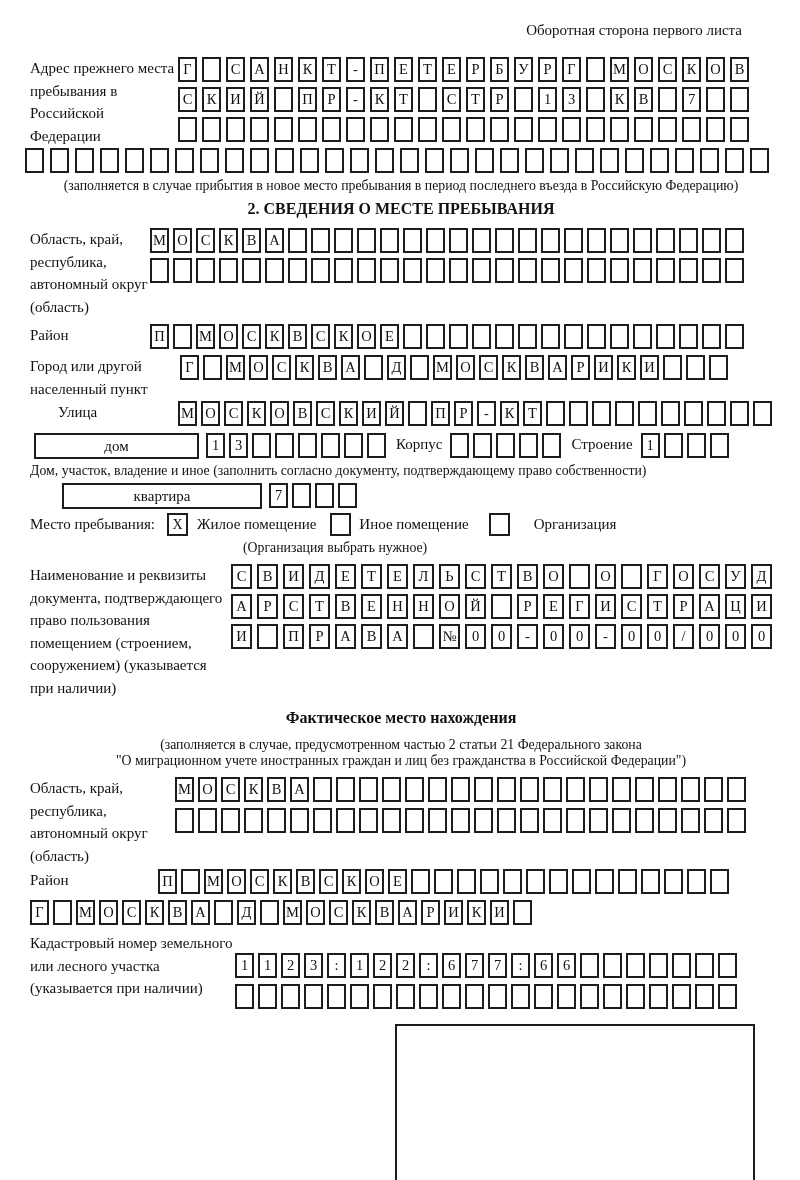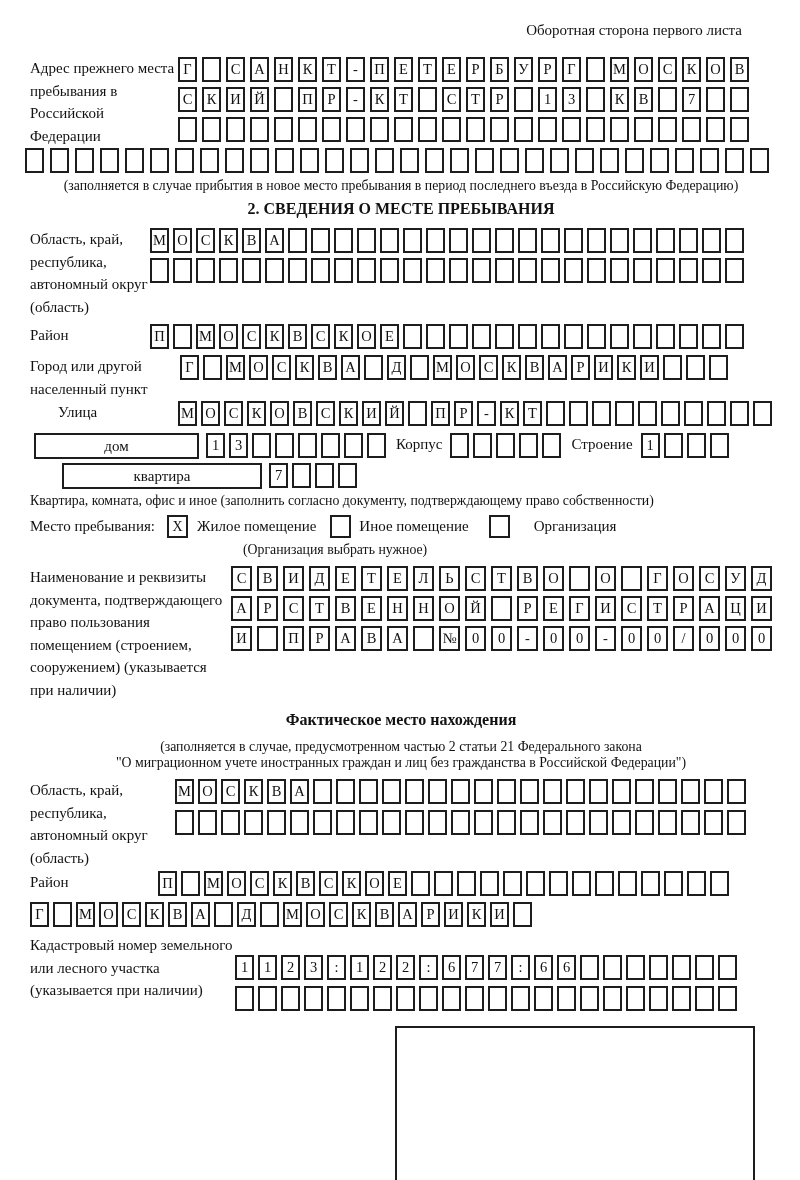--- a/index.html
+++ b/index.html
@@ -351,31 +351,31 @@
         <div class="cell"></div>
       </div>
     <div class="inline-label">Строение</div>
     <div class="boxrow">
         <div class="cell">1</div>
         <div class="cell"></div>
         <div class="cell"></div>
         <div class="cell"></div>
       </div>
   </div>
+  <div class="note" style="margin:0 0 4px 0;">Дом, участок, владение и иное (заполнить согласно документу, подтверждающему право собственности)</div>
 
   <div class="flexrow" style="margin-left:4px;padding-left:28px;">
     <div class="widebox" style="width:200px;">квартира</div>
     <div class="boxrow" style="margin-left:7px;">
         <div class="cell">7</div>
         <div class="cell"></div>
         <div class="cell"></div>
         <div class="cell"></div>
       </div>
   </div>
-  <div class="note" style="margin:0 0 6px 0;">Квартира, комната, офис и иное (заполнить согласно документу, подтверждающему право собственности)</div>
 
   <div class="flexrow" style="align-items:center;">
     <span>Место пребывания:</span>
     <span class="checkbox" style="margin-left:12px;">X</span>
     <span style="margin-left:9px;">Жилое помещение</span>
     <span class="checkbox" style="margin-left:14px;"></span>
     <span style="margin-left:8px;">Иное помещение</span>
     <span class="checkbox" style="margin-left:20px;"></span>
     <span style="margin-left:24px;">Организация</span>
   </div>

